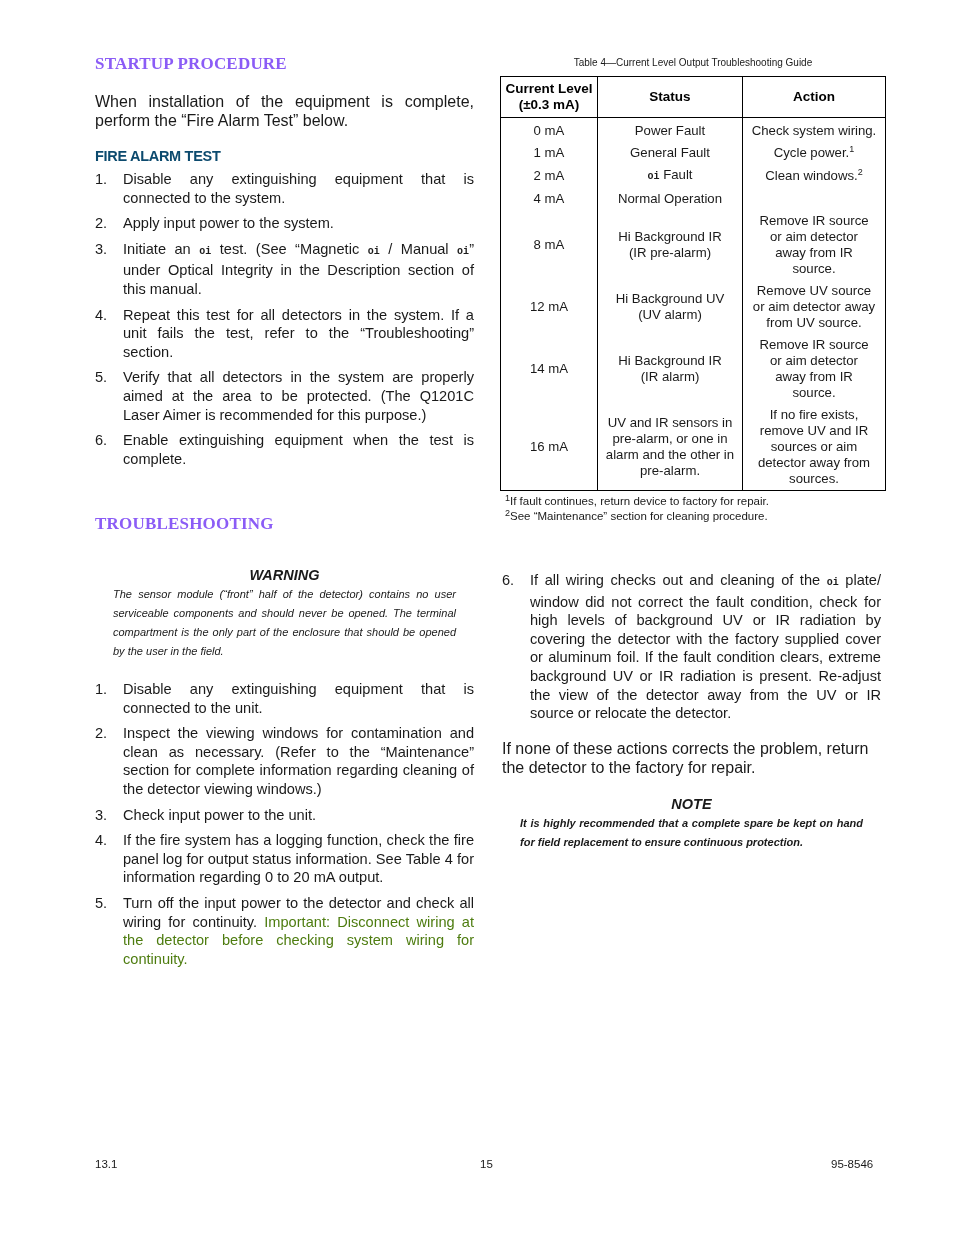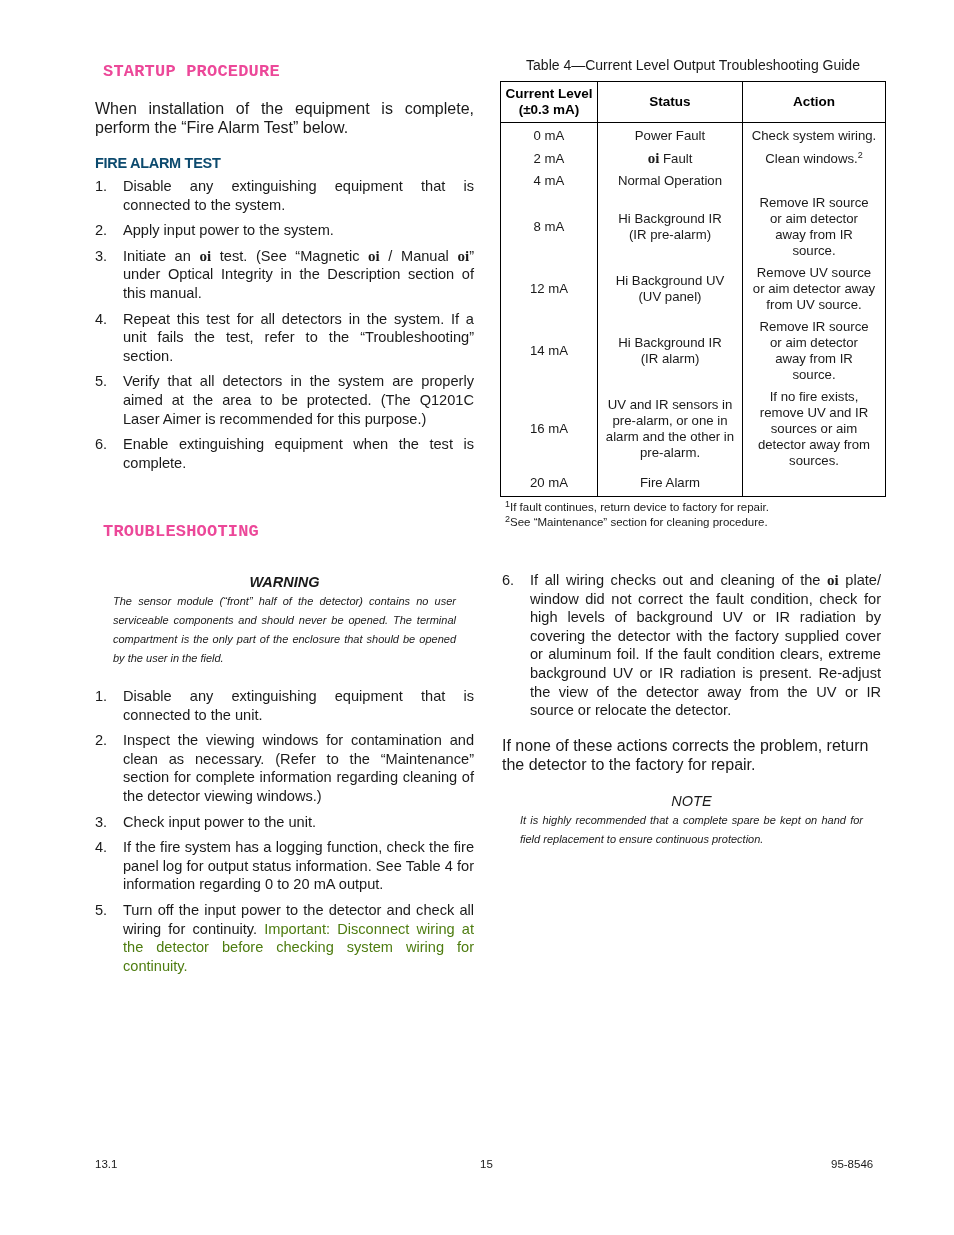--- a/index.html
+++ b/index.html
@@ -5,39 +5,39 @@
     html, body { margin: 0; padding: 0; background: #ffffff; }
     body {
       width: 954px; height: 1235px; position: relative; overflow: hidden;
       font-family: "Liberation Sans", sans-serif; color: #1a1a1a;
     }
     .col { position: absolute; }
     .left { left: 95px; width: 379px; }
     .right { left: 500px; width: 386px; }
 
     h2.section {
-      font-family: Liberation Mono, monospace; font-weight: 900;
-      font-size: 17px; letter-spacing: 0.2px; margin: 8px; color: #ec4899;
+      font-family: Liberation Serif, serif; font-weight: 900;
+      font-size: 17px; letter-spacing: 0.2px; margin: 0; color: #8b5cf6;
     }
     p.body { font-size: 16px; line-height: 19px; margin: 0; text-align: justify; }
     h3.sub { font-size: 14.5px; font-weight: bold; margin: 0; letter-spacing: -0.3px; color: #0c4a6e; }
 
     ol.steps { list-style: none; margin: 0; padding: 0; }
     ol.steps li { display: flex; font-size: 14.6px; line-height: 18.6px; margin-bottom: 7px; }
     ol.steps li .num { width: 28px; flex: 0 0 28px; }
     ol.steps li .txt { flex: 1; text-align: justify; }
-    .oi { font-family: Liberation Serif, serif; font-weight: bold; font-size: 15px; }
+    .oi { font-family: Liberation Mono, monospace; font-weight: bold; font-size: 10px; }
     .bold { font-weight: normal; color: #4d7c0f; }
 
     .notice { text-align: center; }
     .notice .ttl { font-style: italic; font-size: 14.5px; line-height: 19px; }
     .notice .ttl.b { font-weight: bold; }
     .notice .msg { font-style: italic; font-size: 11px; line-height: 19px; text-align: justify; }
 
-    .tcaption { font-size: 14px; text-align: center; margin-bottom: 8px; }
+    .tcaption { font-size: 10px; text-align: center; margin-bottom: 8px; }
     table.guide {
       border-collapse: collapse; width: 386px; font-size: 13.2px; line-height: 16px;
       border: 1px solid #000;
     }
     table.guide th {
       font-weight: bold; font-size: 13.5px; line-height: 16px; border: 1px solid #000;
       padding: 3px 4px; height: 34px; text-align: center; color: #000;
     }
     table.guide td {
       text-align: center; vertical-align: middle; padding: 3px 4px;
@@ -100,53 +100,53 @@
         <th>Action</th>
       </tr>
     </thead>
     <tbody>
       <tr class="first">
         <td class="c1">0 mA</td>
         <td class="c2">Power Fault</td>
         <td>Check system wiring.</td>
       </tr>
       <tr>
+        <td class="c1">1 mA</td>
+        <td class="c2">General Fault</td>
+        <td><span>Cycle power.</span><sup>1</sup></td>
+      </tr>
+      <tr>
         <td class="c1">2 mA</td>
         <td class="c2"><span class="oi">oi</span><span> Fault</span></td>
         <td><span>Clean windows.</span><sup>2</sup></td>
       </tr>
       <tr>
         <td class="c1">4 mA</td>
         <td class="c2">Normal Operation</td>
         <td></td>
       </tr>
       <tr>
         <td class="c1">8 mA</td>
         <td class="c2" style="padding-left:10px;padding-right:10px;">Hi Background IR (IR pre-alarm)</td>
         <td style="padding-left:14px;padding-right:14px;">Remove IR source or aim detector away from IR source.</td>
       </tr>
       <tr>
         <td class="c1">12 mA</td>
-        <td class="c2" style="padding-left:8px;padding-right:8px;">Hi Background UV (UV panel)</td>
+        <td class="c2" style="padding-left:8px;padding-right:8px;">Hi Background UV (UV alarm)</td>
         <td style="padding-left:8px;padding-right:8px;">Remove UV source or aim detector away from UV source.</td>
       </tr>
       <tr>
         <td class="c1">14 mA</td>
         <td class="c2" style="padding-left:10px;padding-right:10px;">Hi Background IR (IR alarm)</td>
         <td style="padding-left:14px;padding-right:14px;">Remove IR source or aim detector away from IR source.</td>
       </tr>
       <tr>
         <td class="c1">16 mA</td>
         <td class="c2">UV and IR sensors in pre-alarm, or one in alarm and the other in pre-alarm.</td>
         <td>If no fire exists, remove UV and IR sources or aim detector away from sources.</td>
-      </tr>
-      <tr>
-        <td class="c1" style="padding-bottom:5px;">20 mA</td>
-        <td class="c2" style="padding-bottom:5px;">Fire Alarm</td>
-        <td></td>
       </tr>
     </tbody>
   </table>
   <div style="margin-top:3px;margin-left:5px;">
     <div class="fn"><sup>1</sup><span>If fault continues, return device to factory for repair.</span></div>
     <div class="fn"><sup>2</sup><span>See “Maintenance” section for cleaning procedure.</span></div>
   </div>
 </div>
 
 <div class="col left" style="top:514px;">
@@ -180,21 +180,21 @@
 </div>
 
 <div class="col right" style="top:571px;left:502px;width:379px;">
   <ol class="steps">
     <li>
       <span class="num">6.</span>
       <span class="txt"><span>If all wiring checks out and cleaning of the </span><span class="oi">oi</span><span> plate/ window did not correct the fault condition, check for high levels of background UV or IR radiation by covering the detector with the factory supplied cover or aluminum foil.  If the fault condition clears, extreme background UV or IR radiation is present.  Re-adjust the view of the detector away from the UV or IR source or relocate the detector.</span></span>
     </li>
   </ol>
   <p class="body" style="margin-top:16px;text-align:left;">If none of these actions corrects the problem, return the detector to the factory for repair.</p>
-  <div class="notice" style="margin-top:18px;padding:0 18px;">
+  <div class="notice" style="margin-top:18px;padding:0 18px;font-weight:bold;">
     <div class="ttl">NOTE</div>
     <div class="msg">It is highly recommended that a complete spare be kept on hand for field replacement to ensure continuous protection.</div>
   </div>
 </div>
 
 <div class="footer" style="left:95px;">13.1</div>
 <div class="footer" style="left:480px;">15</div>
 <div class="footer" style="left:831px;">95-8546</div>
 
 </body></html>

